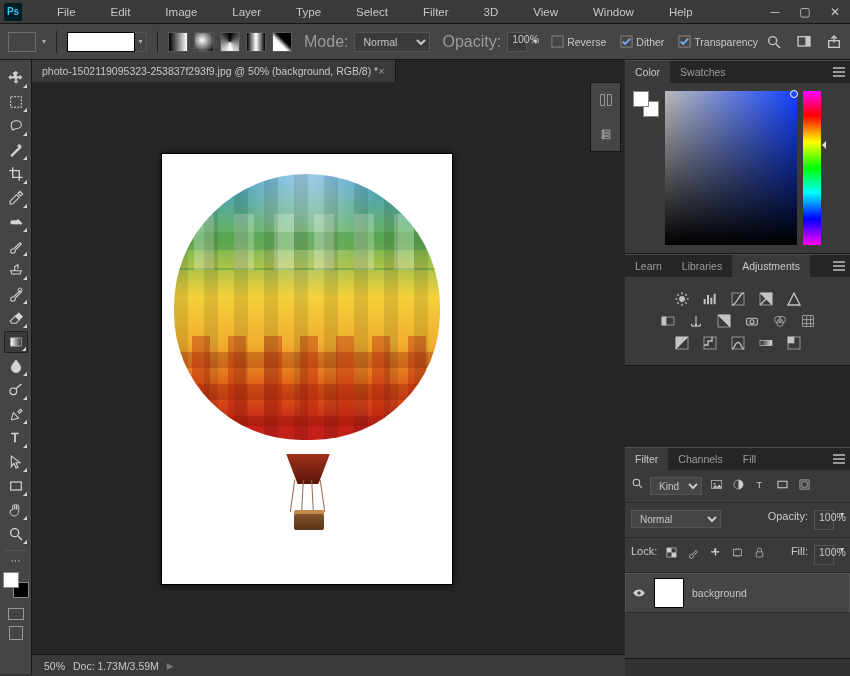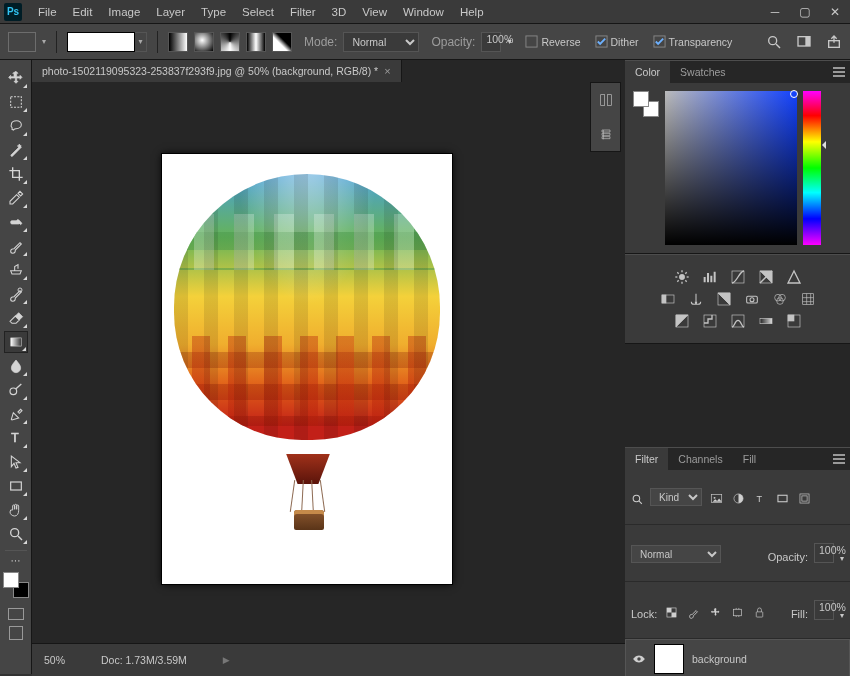--- a/index.html
+++ b/index.html
@@ -19,20 +19,21 @@
     margin:0; width:850px; height:676px; overflow:hidden;
     background:var(--bg-panel); color:var(--text); font-size:11px;
     position:relative;
   }
 
   
   .menubar {
     height:24px; background:var(--bg-panel-2);
     display:flex; align-items:center; padding-left:4px;
     border-bottom:1px solid var(--border);
+    gap:19px;
   }
   .ps-logo{width:18px;height:18px;background:#001d26;color:#31c5f4;
     font-weight:bold;font-size:10px;display:flex;align-items:center;
     justify-content:center;border-radius:2px;margin-right:8px}
   .menu-item{padding:0 8px;line-height:24px;font-size:11.5px}
   .win-ctrl{margin-left:auto;display:flex}
   .win-btn{width:30px;height:20px;display:flex;align-items:center;
     justify-content:center;color:var(--text);font-size:12px}
 
   
@@ -42,21 +43,21 @@
     display:flex;align-items:center;padding:0 8px;gap:6px;color:var(--text)}
   .grad-swatch{width:28px;height:20px;border:1px solid #6d6d6d;background:var(--bg-panel-3)}
   .grad-preview{width:68px;height:20px;background:#fff;border:1px solid #000}
   .grad-chevron{width:12px;height:20px;display:flex;align-items:center;
     justify-content:center;font-size:8px;color:#aaa;border:1px solid #555;border-left:none}
   .grad-type{width:20px;height:20px;border:1px solid #555;background:linear-gradient(90deg,#000,#fff)}
   .grad-type.rad{background:radial-gradient(circle at 40% 40%,#fff,#000)}
   .grad-type.ang{background:conic-gradient(#000,#fff,#000)}
   .grad-type.ref{background:linear-gradient(90deg,#000,#fff,#000)}
   .grad-type.dia{background:linear-gradient(45deg,#fff 40%,#000 60%)}
-  .lbl{color:var(--text-dim);font-size:12px;margin-left:6px}
+  .lbl{color:var(--text-dim);font-size:16px;margin-left:6px}
   .sel{background:var(--bg-panel-2);border:1px solid #555;color:var(--text);
     font-size:10.5px;height:20px;padding:0 4px}
   .pct-box{width:20px;text-align:right;padding-right:4px}
   .chk{display:flex;align-items:center;gap:3px;margin-left:8px;font-size:10.5px}
   .chk svg{width:13px;height:13px}
   .opt-right{margin-left:auto;display:flex;gap:14px;align-items:center}
   .ico{width:16px;height:16px;fill:var(--text)}
 
   
   .toolbar{
@@ -75,21 +76,21 @@
   .fg-bg .fg{position:absolute;left:0;top:0;width:16px;height:16px;
     background:#fff;border:1px solid #888}
 
   .mask-mode{width:16px;height:12px;border:1px solid #999;margin-top:4px}
   .screen-mode{width:14px;height:14px;border:1px solid #999;margin-top:6px}
 
   
   .doctab-row{position:absolute;left:32px;top:60px;right:225px;height:22px;
     background:var(--bg-dark);display:flex;align-items:center}
   .doctab{background:var(--bg-panel-2);padding:0 10px;line-height:22px;
-    color:var(--text);display:flex;gap:6px;font-size:10.5px;
+    color:var(--text);display:flex;font-size:10.5px;
     border-right:1px solid var(--border)}
   .doctab .x{font-size:11px;color:var(--text-dim)}
 
   
   .canvas-wrap{position:absolute;left:32px;top:82px;right:225px;bottom:22px;
     background:var(--bg-dark);overflow:hidden}
   .canvas{position:absolute;left:130px;top:72px;width:290px;height:430px;
     background:#fff;box-shadow:0 0 0 1px #000, 0 0 8px #000}
 
   
@@ -117,23 +118,23 @@
   .bln-lines span{position:absolute;top:0;bottom:2px;width:1px;background:#8d6a52}
   .bln-lines span:nth-child(1){left:2px;transform:rotate(8deg)}
   .bln-lines span:nth-child(2){left:12px;transform:rotate(3deg)}
   .bln-lines span:nth-child(3){left:22px;transform:rotate(-3deg)}
   .bln-lines span:nth-child(4){left:32px;transform:rotate(-8deg)}
   .basket{position:absolute;left:120px;top:336px;width:30px;height:20px;
     background:linear-gradient(180deg,#8b572e,#5a3418);
     border-radius:3px 3px 2px 2px;box-shadow:inset 0 4px 0 #c58a4a}
 
   
-  .status{position:absolute;left:32px;bottom:0;right:225px;height:33px;
+  .status{position:absolute;left:32px;bottom:0;right:225px;height:22px;
     background:var(--bg-panel-2);border-top:1px solid var(--border);
-    display:flex;align-items:center;padding:8px 12px;color:var(--text);gap:36px;
+    display:flex;align-items:center;padding:8px 12px;color:var(--text);gap:8px;
     font-size:10.5px}
 
   
   .vstrip{position:absolute;right:229px;top:82px;width:31px;
     background:var(--bg-panel-3);border:1px solid var(--border)}
   .vstrip .slot{height:34px;display:flex;align-items:center;justify-content:center}
   .vstrip svg{width:16px;height:16px;fill:#c1c1c1}
 
   
   .panels{position:absolute;right:0;top:60px;width:225px;bottom:17px;
@@ -164,21 +165,21 @@
   .adj-body{padding:8px}
   .adj-row{display:flex;justify-content:center;gap:10px;margin:6px 0}
   .adj-row .ai{width:18px;height:16px;display:flex;align-items:center;justify-content:center}
   .adj-row svg{width:16px;height:16px;fill:#c4c4c4;stroke:#c4c4c4}
 
   
   .flex-spacer{flex:1;background:var(--bg-dark)}
 
   
   .layers-body{display:flex;flex-direction:column}
-  .ly-row{display:flex;align-items:flex-end;gap:6px;padding:18px 6px;border-bottom:1px solid #2a2a2a}
+  .ly-row{display:flex;align-items:flex-start;gap:6px;padding:7px 6px;border-bottom:1px solid #2a2a2a}
   .ly-row select,.ly-row input{background:var(--bg-panel-3);color:var(--text);border:1px solid #555;
     height:18px;font-size:10px;padding:0 4px}
   .ly-row .mini{width:16px;height:15px;display:flex;align-items:center;justify-content:center}
   .ly-row .mini svg{width:13px;height:13px;fill:#cfcfcf}
   .layer{display:flex;align-items:center;height:40px;border-bottom:1px solid #2a2a2a;padding:0 6px;gap:8px}
   .layer.sel{background:var(--bg-panel-3)}
   .eye{width:14px;height:14px}
   .eye svg{width:14px;height:14px;fill:#cfcfcf}
   .thumb{width:30px;height:30px;background:#fff;border:1px solid #000}
   .thumb.balloon-th{background:
@@ -486,20 +487,28 @@
           <div class="fg"></div>
       </div>
       <div class="cp-field">
           <div class="cp-marker"></div>
         </div>
       <div class="cp-hue"></div>
     </div>
   </div>
 
   <div class="panel">
+    <div class="tabs">
+      <div class="tab">Learn</div>
+      <div class="tab">Libraries</div>
+      <div class="tab act">Adjustments</div>
+      <div class="tab-menu">
+          <span></span>
+        </div>
+    </div>
     <div class="adj-body">
       <div class="adj-row">
         <div class="ai">
             <svg viewBox="0 0 24 24">
               <circle cx="12" cy="12" r="4"></circle>
               <g stroke-width="2">
                 <line x1="12" y1="2" x2="12" y2="5"></line>
                 <line x1="12" y1="19" x2="12" y2="22"></line>
                 <line x1="2" y1="12" x2="5" y2="12"></line>
                 <line x1="19" y1="12" x2="22" y2="12"></line>

